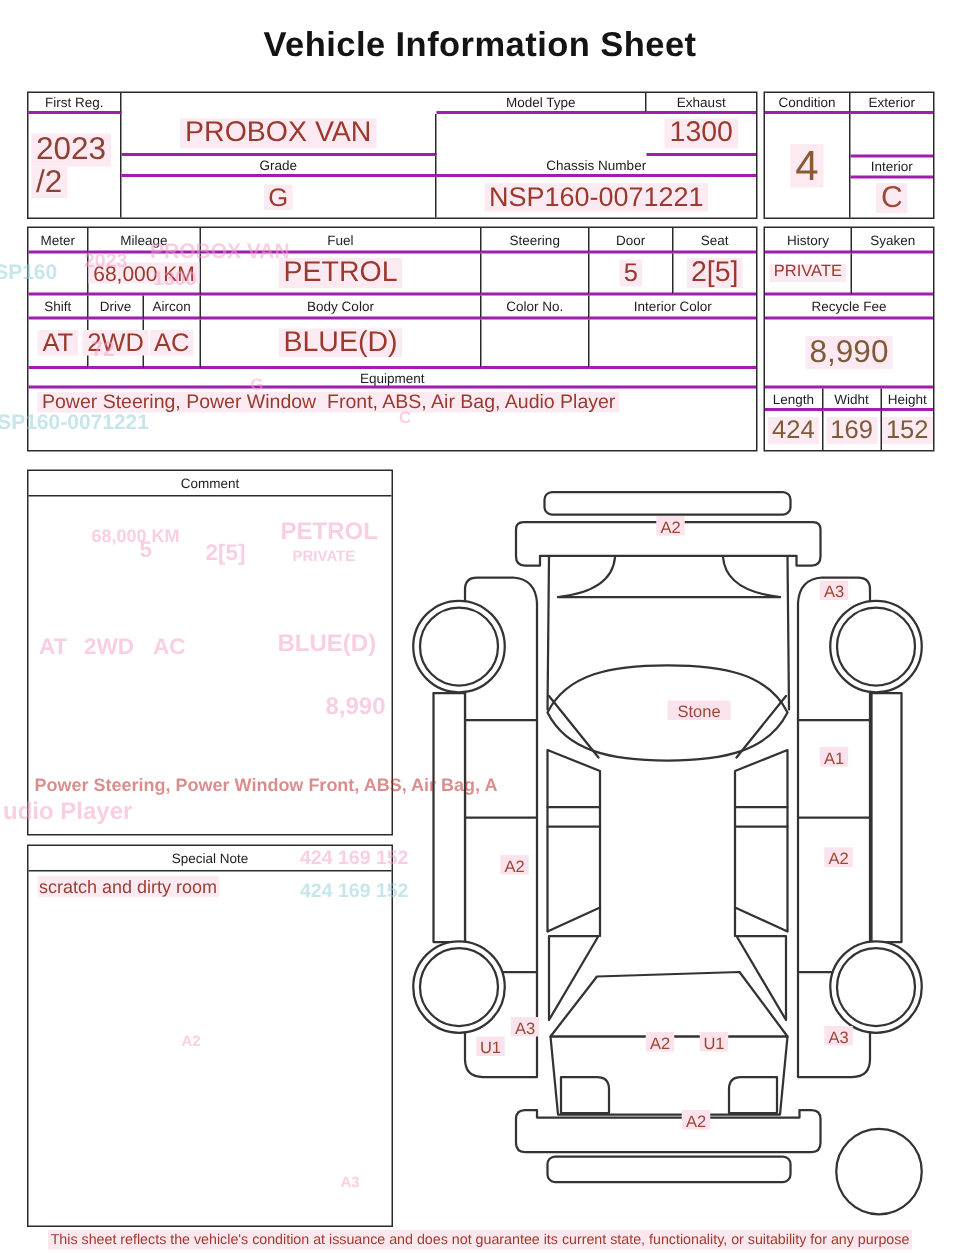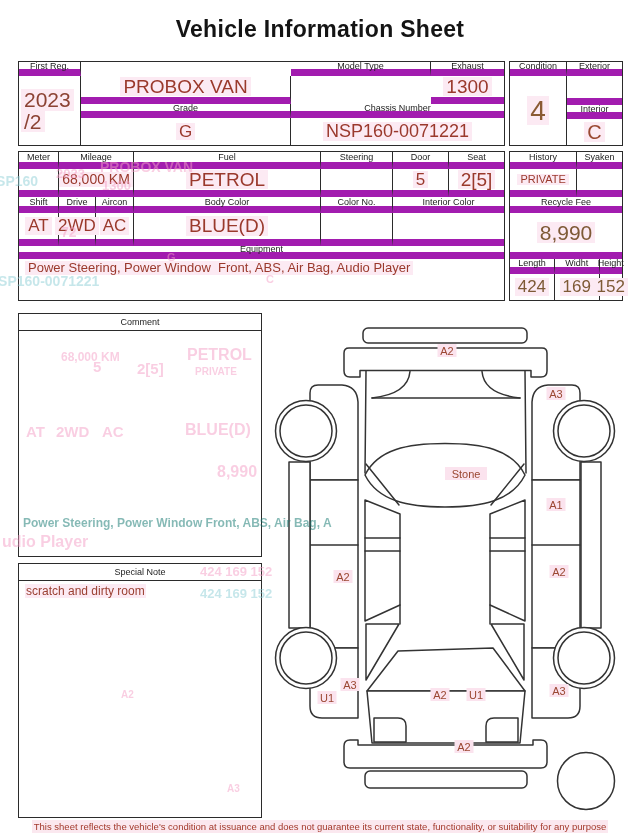--- a/index.html
+++ b/index.html
@@ -2,21 +2,21 @@
 <html><head>
 <meta charset="utf-8">
 <style>
   html,body{margin:0;padding:0;}
   body{width:640px;height:835px;position:relative;background:#ffffff;
        font-family:"Liberation Sans",sans-serif;overflow:hidden;}
   .abs{position:absolute;}
   .title{left:0;top:16px;width:640px;text-align:center;font-size:23px;font-weight:600;
          color:#141414;letter-spacing:.3px;}
   .tbl{position:absolute;display:grid;border:1.4px solid #2b2b2b;box-sizing:border-box;background:#fff;z-index:1;}
-  .c{border-right:1px solid #2b2b2b;border-bottom:7px solid #a21caf;display:flex;
+  .c{border-right:1px solid #2b2b2b;border-bottom:2px solid #a21caf;display:flex;
      align-items:center;justify-content:center;box-sizing:border-box;min-width:0;min-height:0;}
   .c.nr{border-right:none}.c.nb{border-bottom:none}
   .h{font-size:9px;color:#1c1c1c;white-space:nowrap;}
   .v{color:#9a392c;white-space:nowrap;}
   .hl{background:#fceaf3;padding:0 3px;line-height:1.04;}
   .box{position:absolute;border:1.4px solid #2b2b2b;box-sizing:border-box;background:#fff;z-index:1;}
   .boxhdr{height:16px;border-bottom:1px solid #2b2b2b;display:flex;align-items:center;justify-content:center;
           font-size:9px;color:#1c1c1c;}
   .notes{padding:4px 6px;font-size:12px;line-height:13px;color:#9a3f31;}
   .notes .hl{padding:0 1px;}
@@ -122,21 +122,21 @@
     </div>
   <div class="c v" style="grid-area:4/5/5/6"></div>
   <div class="c v nr" style="grid-area:4/6/5/8"></div>
 
   <div class="c h nr" style="grid-area:5/1/6/8">Equipment</div>
   <div class="c v fs13 nr nb eqp" style="grid-area:6/1/7/8">
       <span class="hl v fs13">Power Steering, Power Window  Front, ABS, Air Bag, Audio Player</span>
     </div>
 </div>
 
-<div class="tbl" style="left:509px;top:151px;width:114px;height:150px;grid-template-columns:repeat(5,1fr);grid-template-rows:17px 28px 16px 46px 15px 1fr;">
+<div class="tbl" style="left:509px;top:151px;width:114px;height:150px;grid-template-columns:repeat(4,1fr);grid-template-rows:17px 28px 16px 46px 15px 1fr;">
   <div class="c h" style="grid-area:1/1/2/4">History</div>
   <div class="c h nr" style="grid-area:1/4/2/7">Syaken</div>
   <div class="c v fs11" style="grid-area:2/1/3/4">
       <span class="hl">PRIVATE</span>
     </div>
   <div class="c v nr" style="grid-area:2/4/3/7"></div>
   <div class="c h nr" style="grid-area:3/1/4/7">Recycle Fee</div>
   <div class="c v fs21 brown nr" style="grid-area:4/1/5/7">
       <span class="hl">8,990</span>
     </div>
@@ -264,18 +264,18 @@
 <div class="ghost" style="left: 61px; top: 350px; font-size: 12px; color: rgb(244, 159, 198);">68,000 KM</div>
 <div class="ghost" style="left: 187px; top: 346px; font-size: 16px; color: rgb(244, 159, 198);">PETROL</div>
 <div class="ghost" style="left: 93px; top: 358px; font-size: 15px; color: rgb(244, 159, 198);">5</div>
 <div class="ghost" style="left: 137px; top: 360px; font-size: 15px; color: rgb(244, 159, 198);">2[5]</div>
 <div class="ghost" style="left: 195px; top: 366px; font-size: 10px; color: rgb(244, 159, 198);">PRIVATE</div>
 <div class="ghost" style="left: 26px; top: 423px; font-size: 15px; color: rgb(244, 159, 198);">AT</div>
 <div class="ghost" style="left: 56px; top: 423px; font-size: 15px; color: rgb(244, 159, 198);">2WD</div>
 <div class="ghost" style="left: 102px; top: 423px; font-size: 15px; color: rgb(244, 159, 198);">AC</div>
 <div class="ghost" style="left: 185px; top: 421px; font-size: 16px; color: rgb(244, 159, 198);">BLUE(D)</div>
 <div class="ghost" style="left: 217px; top: 463px; font-size: 16px; color: rgb(244, 159, 198);">8,990</div>
-<div class="ghost" style="left: 23px; top: 516px; font-size: 12px; color: #0f766e;">Power Steering, Power Window Front, ABS, Air Bag, A</div>
+<div class="ghost" style="left: 23px; top: 516px; font-size: 12px; color: #b91c1c;">Power Steering, Power Window Front, ABS, Air Bag, A</div>
 <div class="ghost" style="left: 2px; top: 533px; font-size: 16px; color: rgb(244, 159, 198);">udio Player</div>
 <div class="ghost" style="left: 200px; top: 564px; font-size: 13px; color: rgb(244, 159, 198);">424   169   152</div>
 <div class="ghost" style="left: 200px; top: 586px; font-size: 13px; color: rgb(142, 207, 214);">424   169   152</div>
 <div class="ghost" style="left: 121px; top: 689px; font-size: 10px; color: rgb(244, 159, 198);">A2</div>
 <div class="ghost" style="left: 227px; top: 783px; font-size: 10px; color: rgb(244, 159, 198);">A3</div>
 
 </body></html>

